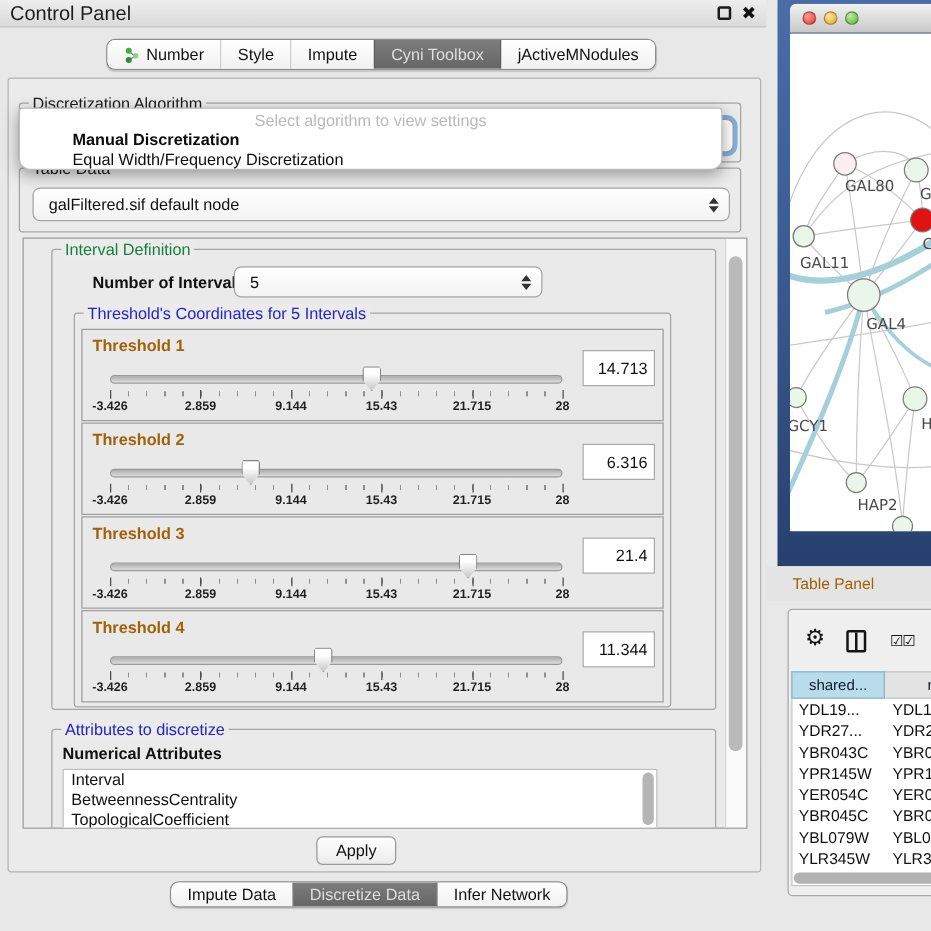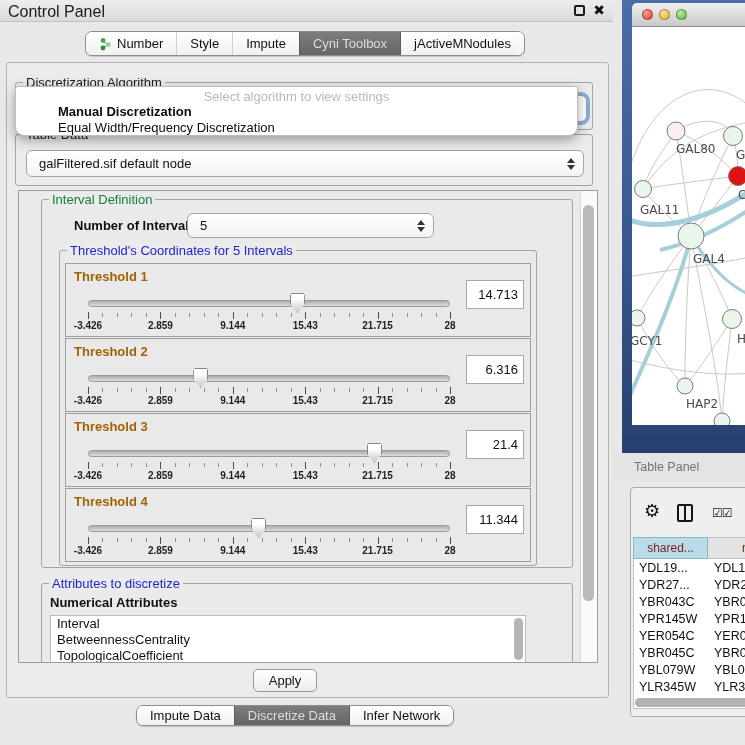--- a/index.html
+++ b/index.html
@@ -107,30 +107,30 @@
     background:linear-gradient(#f1f1f1,#c8c8c8); border-bottom:1px solid #8d8d8d; border-top-left-radius:5px;
     display:flex; align-items:center; padding-left:10px; gap:6px; }
   .light { width:11px; height:11px; border-radius:50%; border:1px solid rgba(0,0,0,.3); }
   .light.red { background:radial-gradient(circle at 35% 30%, #ff9d92, #e23b2e); }
   .light.yellow { background:radial-gradient(circle at 35% 30%, #ffe297, #e8a922); }
   .light.green { background:radial-gradient(circle at 35% 30%, #c2ec9b, #53b538); }
   .nw-canvas { position:absolute; left:10px; top:27px; right:0; bottom:28px; background:#fff; overflow:hidden; }
 
   
   #tp-header { position:absolute; left:613px; top:453px; width:132px; height:28px; background:#e4e4e4; }
-  #tp-title { position:absolute; left:21px; top:7px; font-size:12.5px; color:#737373; }
+  #tp-title { position:absolute; left:21px; top:7px; font-size:12.5px; color:#a16207; }
   #tp-box { position:absolute; left:630px; top:487px; width:132px; height:230px; background:#efefef;
     border:1px solid #a9a9a9; border-radius:4px; overflow:hidden; }
   .gear-ic { position:absolute; left:13px; top:12px; font-size:18px; color:#141414; }
   .colsplit-ic { position:absolute; left:46px; top:16px; width:16px; height:18px; border:2px solid #141414; border-radius:2px; }
   .colsplit-ic i { position:absolute; left:50%; top:0; bottom:0; width:2px; background:#141414; transform:translateX(-50%); }
   .checks-ic { position:absolute; left:81px; top:18px; font-size:12px; letter-spacing:-1px; color:#141414; }
   .tp-tablebg { position:absolute; left:2px; top:49px; right:-2px; bottom:7px; background:#fff; border:1px solid #c3c3c3; }
   .tp-hrow { position:absolute; left:2px; top:49px; display:flex; height:22px; }
-  .tp-hcell { font-size:12px; color:#7f1d1d; display:flex; align-items:center; justify-content:center; }
+  .tp-hcell { font-size:12px; color:#0f172a; display:flex; align-items:center; justify-content:center; }
   .tp-hcell.c1 { width:75px; background:#b9dcea; border:1px solid #8fb4c6; }
   .tp-hcell.c2 { width:60px; background:#e3e3e3; border:1px solid #c2c2c2; border-left:none; justify-content:flex-start; padding-left:34px; }
   .tp-rows { position:absolute; left:2px; top:71px; width:133px; height:139px; overflow:hidden; }
   .tp-row { display:flex; height:17px; align-items:center; }
   .tp-cell { font-size:12.5px; color:#101010; white-space:nowrap; overflow:hidden; }
   .tp-cell.c1 { width:75px; padding-left:6px; }
   .tp-cell.c2 { width:58px; padding-left:6px; }
   .tp-hthumb { position:absolute; left:4px; right:4px; top:210px; height:9px; background:#b2b2b2; border-radius:5px; }
 </style>
 </head>

